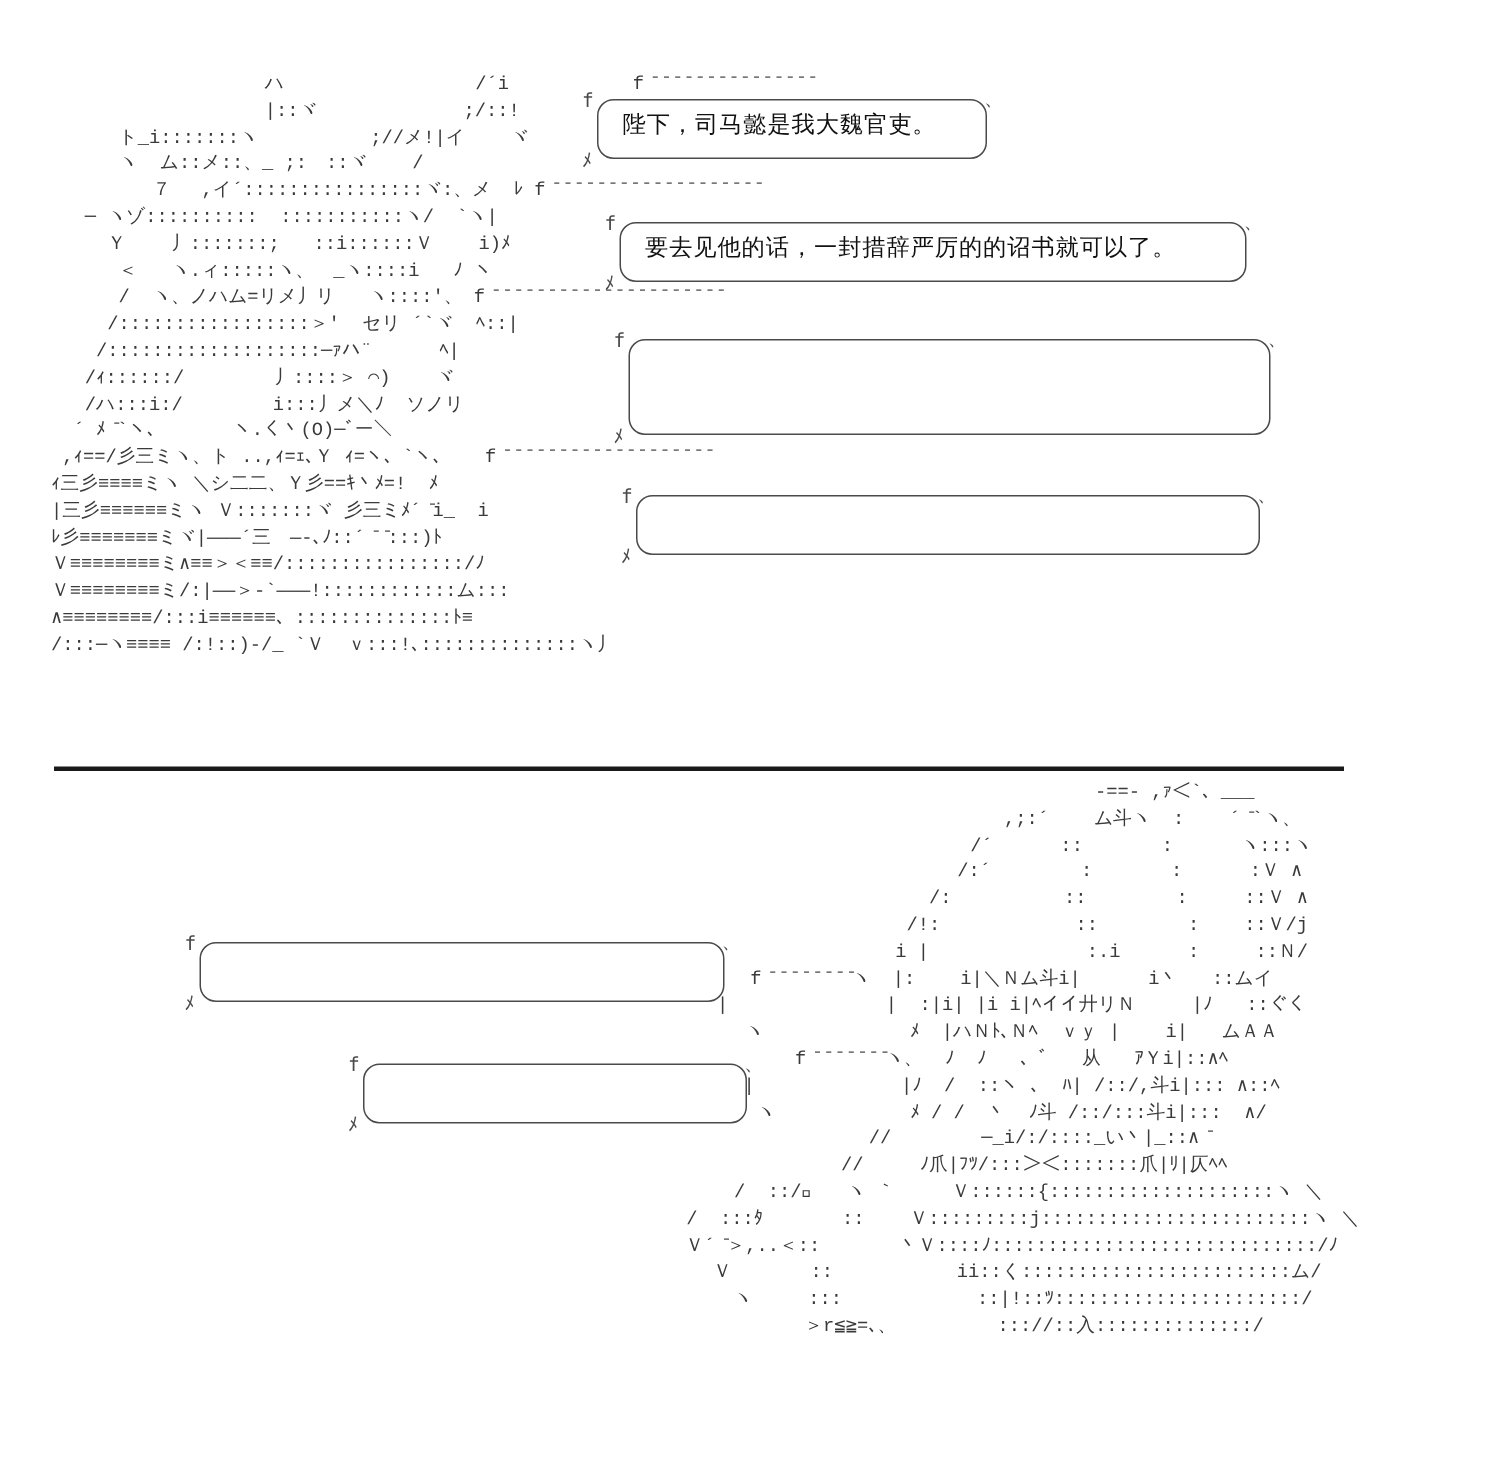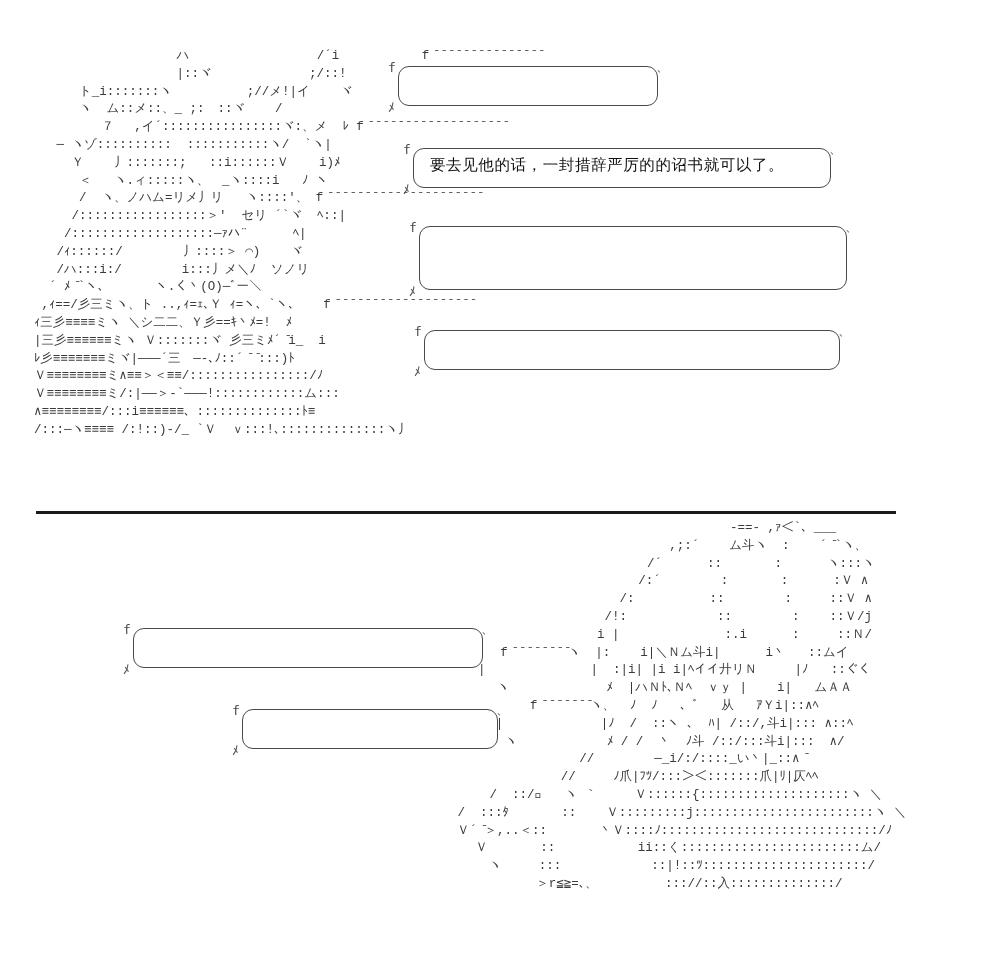--- a/index.html
+++ b/index.html
@@ -95,20 +95,21 @@
 ﾚ彡≡≡≡≡≡≡≡ミヾ|―――´三ゞ―-､ﾉ::´ ̄ ̄:::)ﾄ
 Ｖ≡≡≡≡≡≡≡≡ミ∧≡≡＞＜≡≡/::::::::::::::::/ﾉ
 Ｖ≡≡≡≡≡≡≡≡ミ/:|――＞-`―――!::::::::::::ム:::
 ∧≡≡≡≡≡≡≡≡/:::i≡≡≡≡≡≡、::::::::::::::ﾄ≡
 /:::─ヽ≡≡≡≡ /:!::)-/_ `Ｖ  ｖ:::!､::::::::::::::ヽ丿</div>
 
   <div class="balloon" id="balloon-1" style="left: 398px; top: 66px; width: 260px; height: 40px;">
     <span class="hook-f">f</span>
     <span class="tail-tick">、</span>
     <span class="tail-x">ﾒ</span>
+    <div class="line">陛下，司马懿是我大魏官吏。</div>
   </div>
 
   <div class="balloon" id="balloon-2" style="left: 413px; top: 148px; width: 418px; height: 40px;">
     <span class="hook-f">f</span>
     <span class="tail-tick">、</span>
     <span class="tail-x">ﾒ</span>
     <div class="line">要去见他的话，一封措辞严厉的的诏书就可以了。</div>
   </div>
 
   <div class="balloon" id="balloon-3" style="left: 419px; top: 226px; width: 428px; height: 64px;">

